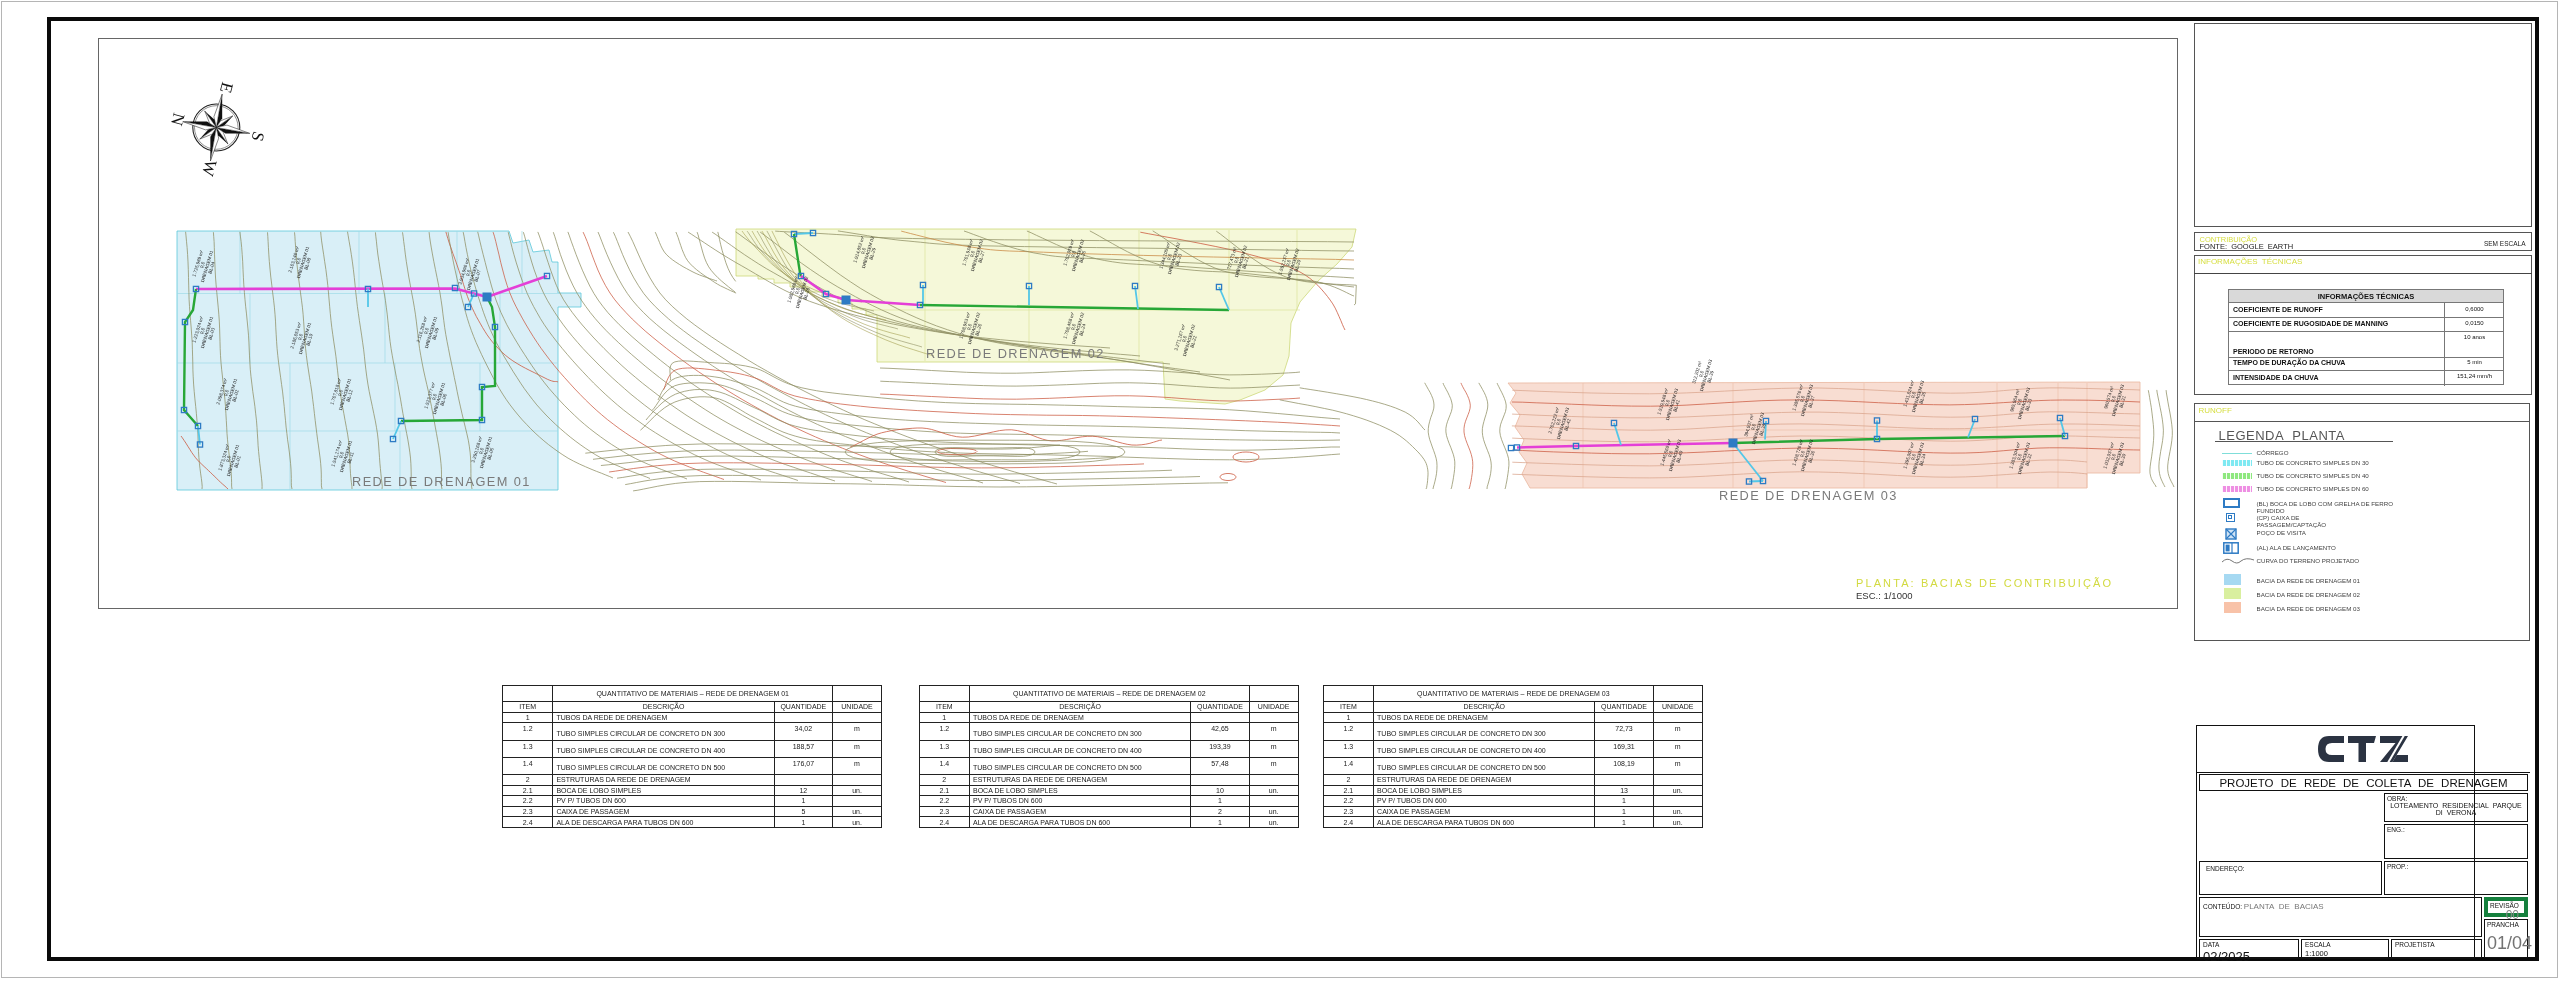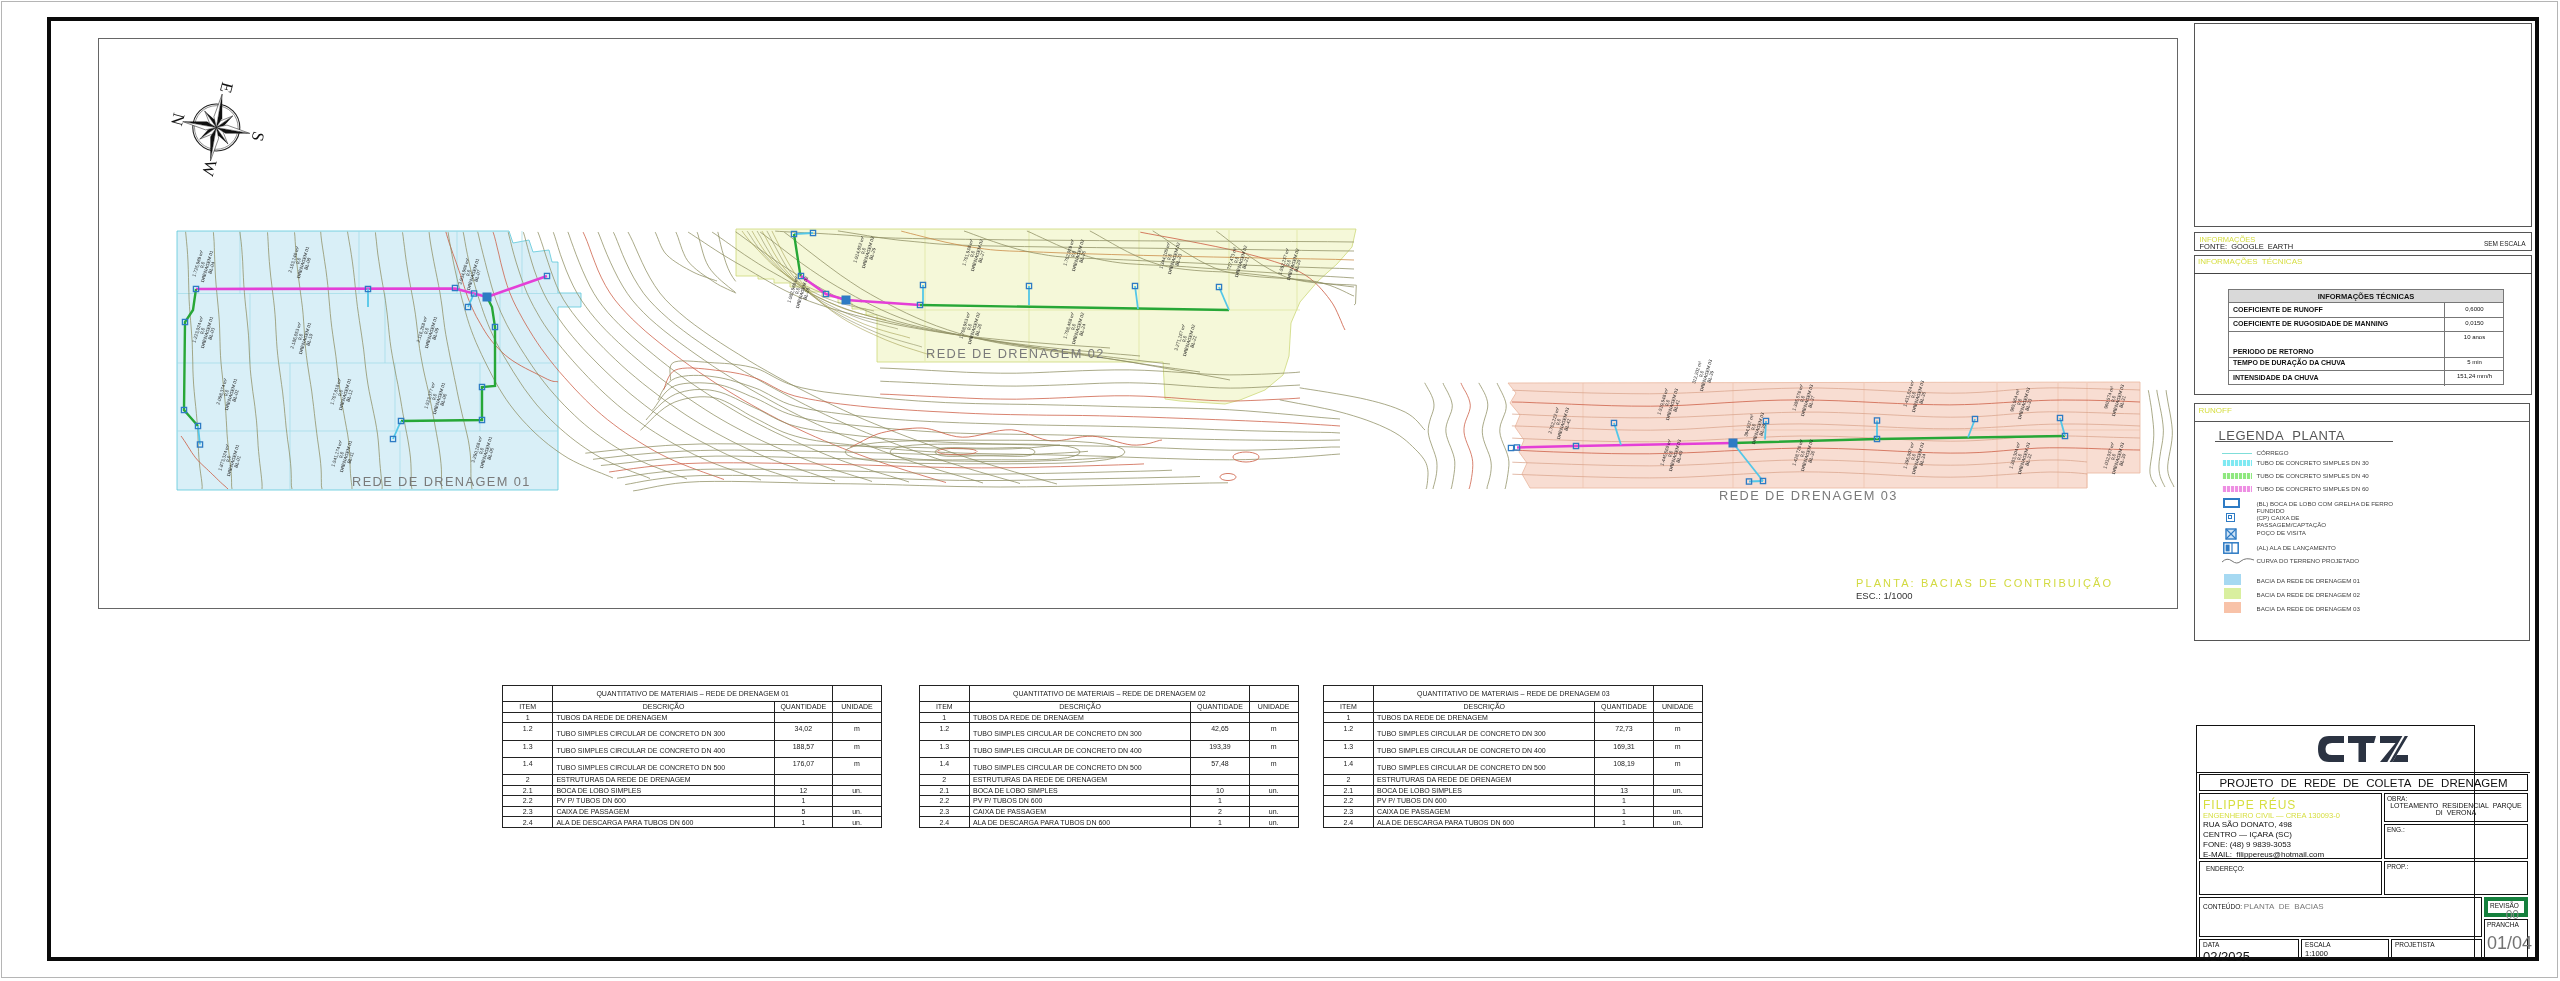--- a/index.html
+++ b/index.html
@@ -459,21 +459,21 @@
 <polygon points="216.3,127.5 204.7,110.9 209.6,123.2" fill="#fff" stroke="#111" stroke-width="0.5"></polygon>
 <text x="224.8" y="87.4" font-family="Liberation Serif, serif" font-size="17" fill="#111" text-anchor="middle" dominant-baseline="middle" transform="rotate(105 224.8 87.4)">E</text>
 <text x="256.4" y="136.0" font-family="Liberation Serif, serif" font-size="17" fill="#111" text-anchor="middle" dominant-baseline="middle" transform="rotate(105 256.4 136.0)">S</text>
 <text x="207.8" y="167.6" font-family="Liberation Serif, serif" font-size="17" fill="#111" text-anchor="middle" dominant-baseline="middle" transform="rotate(105 207.8 167.6)">W</text>
 <text x="176.2" y="119.0" font-family="Liberation Serif, serif" font-size="17" fill="#111" text-anchor="middle" dominant-baseline="middle" transform="rotate(105 176.2 119.0)">N</text>
 </svg>
 
 <div class="abs" style="left:2193.5px;top:22.5px;width:338px;height:204px;border:1px solid #555"></div>
 
 <div class="abs" style="left:2193.5px;top:232px;width:338px;height:18.5px;border:1px solid #555;font-size:7.5px">
-    <div class="abs yel" style="left:5px;top:1.5px">INFORMAÇÕES</div>
+    <div class="abs yel" style="left:5px;top:1.5px">CONTRIBUIÇÃO</div>
     <div class="abs" style="left:5px;top:9px;color:#222">FONTE:&nbsp; GOOGLE&nbsp; EARTH</div>
     <div class="abs" style="right:5px;top:7px;color:#222;font-size:6.5px">SEM&nbsp;ESCALA</div>
   </div>
 
 <div class="abs" style="left:2193.5px;top:255px;width:338px;height:140px;border:1px solid #555"></div>
 <div class="abs yel" style="left:2198px;top:257px;font-size:8px">INFORMAÇÕES&nbsp; TÉCNICAS</div>
 <div class="abs" style="left:2193.5px;top:272.5px;width:338px;border-top:1.5px solid #444"></div>
 
 <div class="abs" style="left:2228px;top:288.5px;width:276px;height:96px;border:1px solid #777;font-size:7px;color:#111">
 <div class="abs" style="left:0;top:0;width:100%;height:13.5px;background:#d9d9d9;border-bottom:1px solid #777;text-align:center;font-weight:bold;font-size:7.5px;line-height:13.5px">INFORMAÇÕES TÉCNICAS</div>
@@ -792,25 +792,20 @@
 <path d="M151,10 h28 l-2,7 h-8 v19 h-7.5 v-19 h-10.5 z"></path>
 <path d="M183,10 L211,10 L195.5,36 L183,36 L198.5,17 L183,17 Z"></path>
 <path d="M199.5,29 L211,29 L211,36 L195.5,36 Z"></path>
 </g>
 <path d="M208,7.5 L190,38.5" stroke="#fff" stroke-width="2" fill="none"></path>
 </svg>
 <div class="abs" style="left:0;top:46px;width:333px;border-top:1.5px solid #111"></div>
 
 <div class="abs" style="left:2px;top:48px;width:329px;height:17px;border:1px solid #111;text-align:center;font-size:11.5px;line-height:17px;word-spacing:4px">PROJETO DE REDE DE COLETA DE DRENAGEM</div>
 
-<div class="abs" style="left:2px;top:67px;width:183px;height:66px;border:1px solid #111">
-<div class="abs yel" style="left:3px;top:4px;font-size:12px;letter-spacing:1px">FILIPPE RÉUS</div>
-<div class="abs yel" style="left:3px;top:17px;font-size:7.5px">ENGENHEIRO CIVIL — CREA 130093-0</div>
-<div class="abs" style="left:3px;top:26px;font-size:8px;line-height:10px">RUA SÃO DONATO, 498<br>CENTRO — IÇARA (SC)<br>FONE: (48) 9 9839-3053<br>E-MAIL:&nbsp; filippereus@hotmail.com</div>
-</div>
 
 <div class="abs" style="left:187px;top:67px;width:144px;height:29px;border:1px solid #111">
 <div class="abs" style="left:2px;top:1px">OBRA:</div>
 <div class="abs" style="left:0;top:8px;width:100%;text-align:center;font-size:7px">LOTEAMENTO&nbsp; RESIDENCIAL&nbsp; PARQUE<br>DI&nbsp; VERONA</div>
     </div>
 
 <div class="abs" style="left:187px;top:98px;width:144px;height:35px;border:1px solid #111">
       <div class="abs" style="left:2px;top:1px">ENG.:</div>
     </div>
 

